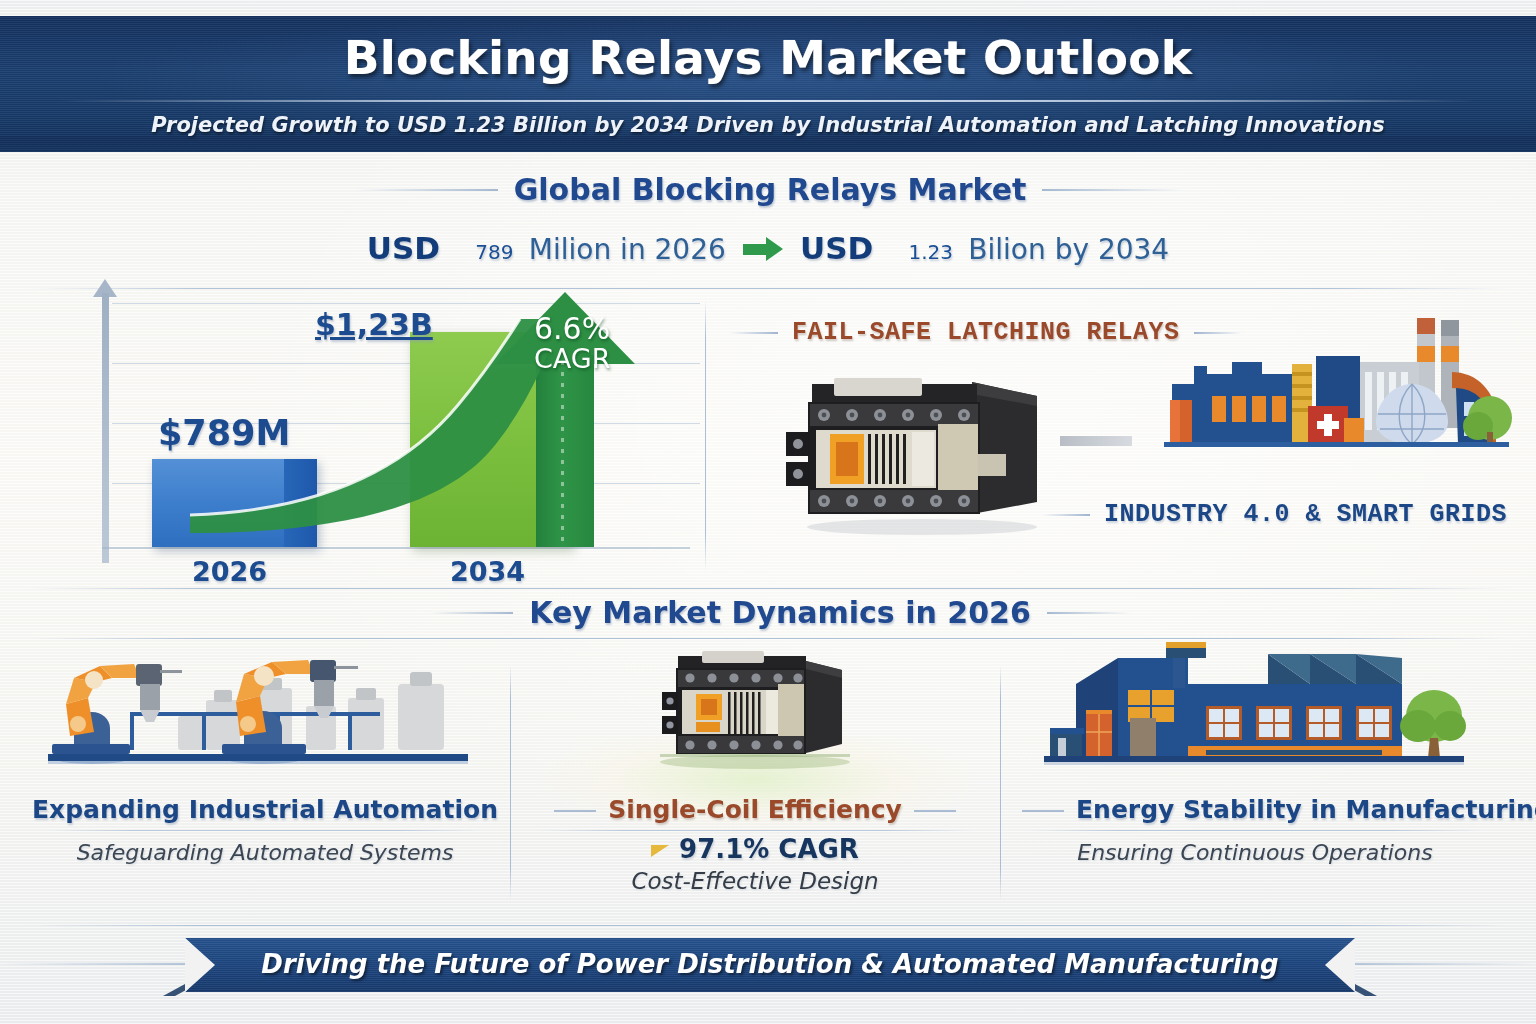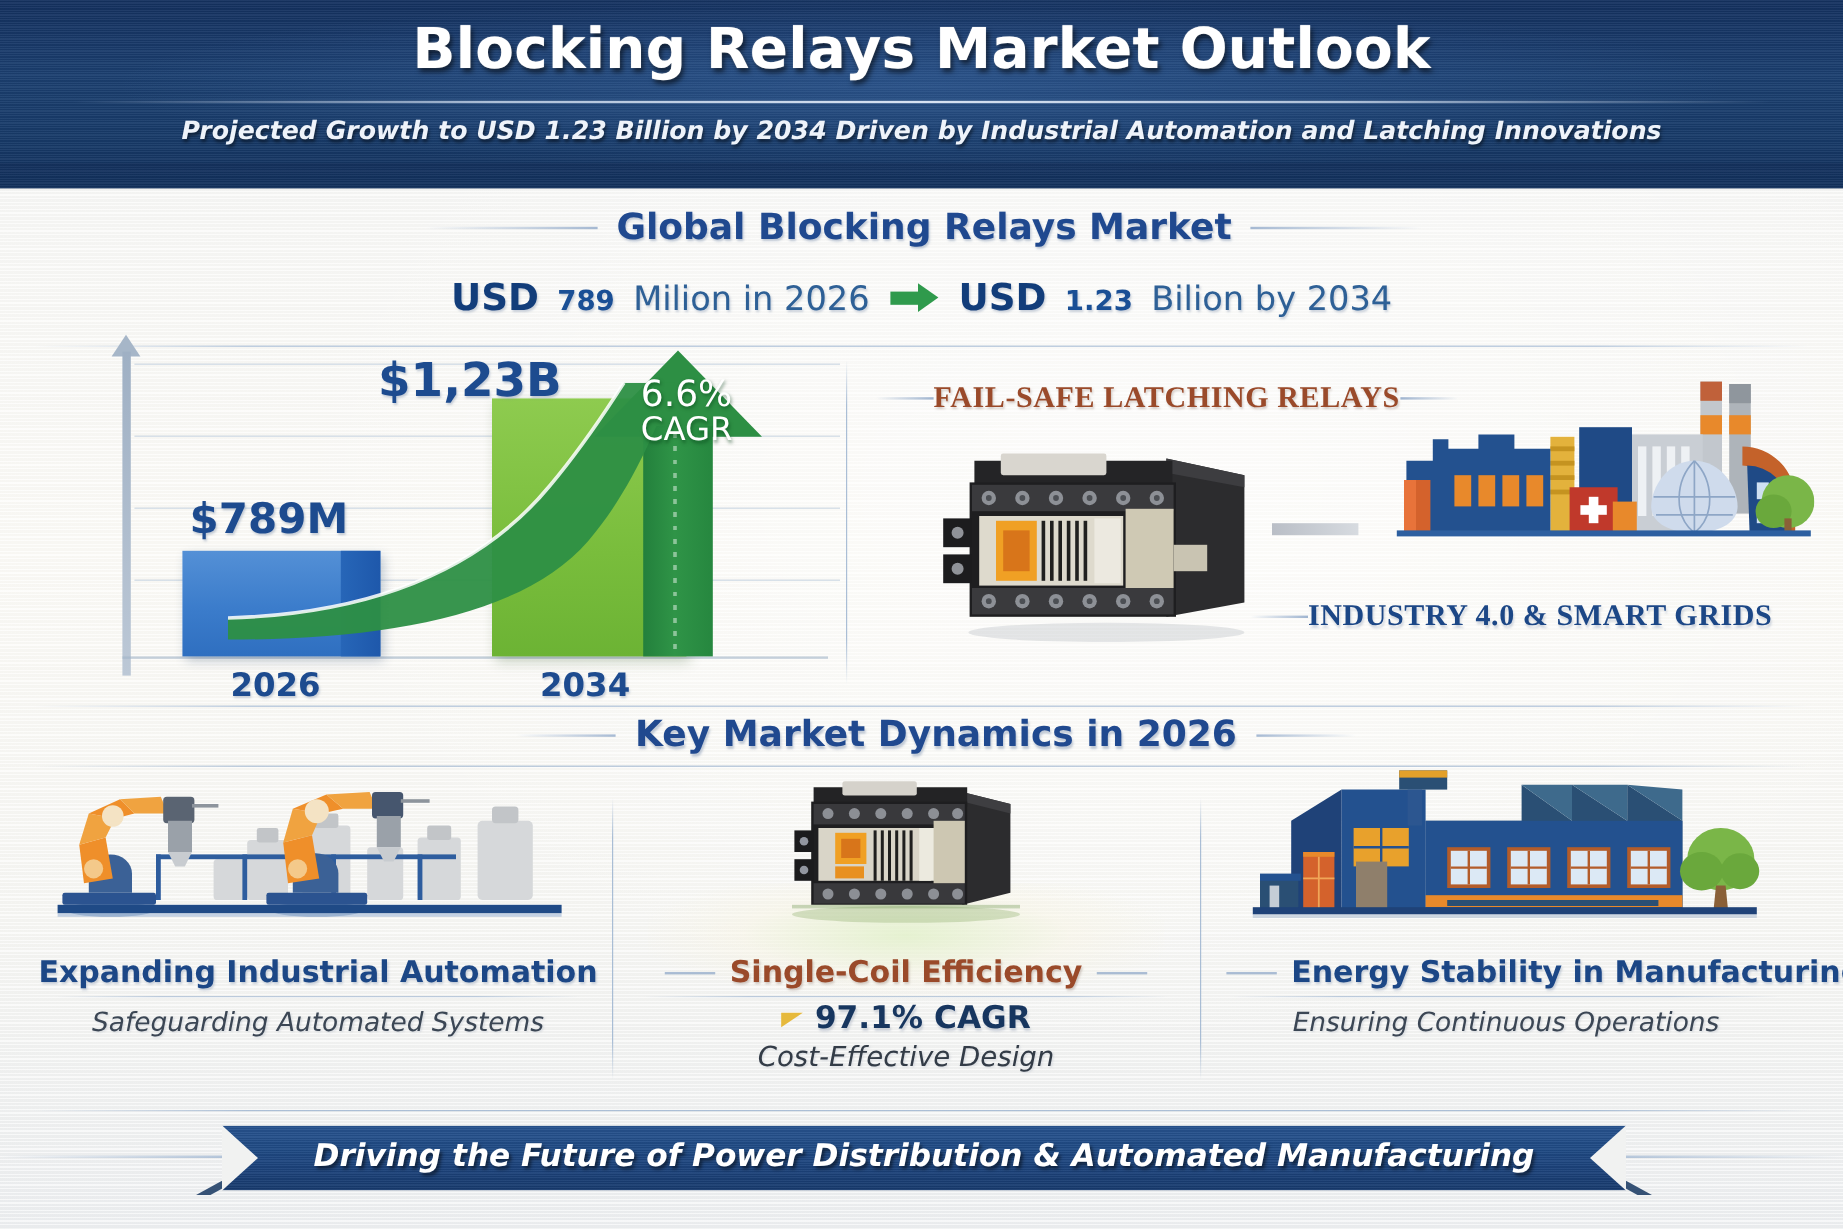--- a/index.html
+++ b/index.html
@@ -21,21 +21,21 @@
     pointer-events:none; z-index:2;
   }
   #stage::after{
     content:""; position:absolute; inset:0;
     background:radial-gradient(ellipse at 62% 40%, rgba(255,255,255,.55) 0%, rgba(255,255,255,0) 55%);
     pointer-events:none; z-index:2;
   }
 
   
   .header{
-    position:absolute; left:0; top:0; width:1536px; height:157px;
+    position:absolute; left:0; top:16px; width:1536px; height:136px;
     background:linear-gradient(180deg,#14315f 0%,#1b3f70 40%,#173a68 75%,#12305c 100%);
     z-index:5; overflow:hidden;
   }
   .header .tex{
     position:absolute; inset:0;
     background:repeating-linear-gradient(0deg, rgba(255,255,255,.05) 0, rgba(255,255,255,.05) 1px, rgba(0,0,0,.05) 1px, rgba(0,0,0,.05) 2px);
   }
   .header .vign{
     position:absolute; inset:0;
     background:radial-gradient(ellipse at 50% 45%, rgba(80,130,200,.28) 0%, rgba(10,30,65,0) 62%);
@@ -75,21 +75,21 @@
   #secB{ left:430px; top:595px; width:700px; }
 
   
   .stat-line{
     position:absolute; left:0; right:0; top:230px; z-index:6;
     text-align:center; white-space:nowrap;
     font-family:"DejaVu Sans", sans-serif;
     text-shadow:1px 2px 2px rgba(140,155,180,.45);
   }
   .stat-line .b{ font-size:31px; font-weight:700; color:#123d7a; }
-  .stat-line .n{ font-size:23px; font-weight:700; color:#1a4f95; }
+  .stat-line .n{ font-size:20px; font-weight:400; color:#1a4f95;margin-left:20px; }
   .stat-line .l{ font-size:28px; font-weight:400; color:#2e6096;margin-top:48px; }
   .arrow-g{
     display:inline-block; vertical-align:-2px; margin:0 12px;
     width:40px; height:24px; position:relative;
   }
   .arrow-g i{ position:absolute; left:0; top:7px; width:24px; height:11px; background:#2f9a4c; display:block; }
   .arrow-g b{ position:absolute; right:0; top:0; width:0; height:0; display:block;
     border-top:12px solid transparent; border-bottom:12px solid transparent; border-left:17px solid #2f9a4c; }
 
   
@@ -113,21 +113,21 @@
     box-shadow:3px 4px 9px rgba(40,70,110,.30); }
   .bar-blue .edge{ position:absolute; right:0; top:0; width:33px; height:100%;
     background:linear-gradient(90deg,#2766b8 0%,#1e58ab 100%); }
   .bar-green{ left:370px; width:162px; height:215px;
     background:linear-gradient(180deg,#8ecb4f 0%,#79bd3c 60%,#6cb334 100%);
     box-shadow:3px 4px 10px rgba(50,90,40,.28); }
 
   .lbl{ position:absolute; font-family:"DejaVu Sans", sans-serif; font-weight:700;
     color:#1d4b8f; text-shadow:1px 2px 2px rgba(140,155,180,.5); }
   .lbl-789{ left:118px; top:128px; font-size:35px; }
-  .lbl-123{ left:275px; top:10px; font-size:39px; }
+  .lbl-123{ left:275px; top:22px; font-size:30px;text-decoration:underline; }
   .xlbl{ position:absolute; bottom:-2px; font-size:27px; font-weight:700; color:#1d4b8f;
     font-family:"DejaVu Sans", sans-serif; text-shadow:1px 2px 2px rgba(140,155,180,.45); }
   .xlbl-1{ left:152px; }
   .xlbl-2{ left:410px; }
 
   
   .uparrow{ position:absolute; left:455px; bottom:38px; width:140px; height:255px; }
   .uparrow .shaft{ position:absolute; left:41px; bottom:0; width:58px; height:192px;
     background:linear-gradient(90deg,#23803c 0%,#2f9447 45%,#26873f 100%); }
   .uparrow .head{ position:absolute; left:0; top:0; width:0;height:0;
@@ -138,22 +138,22 @@
     font-family:"DejaVu Sans", sans-serif; color:#ffffff; z-index:3;
     text-shadow:1px 2px 3px rgba(0,60,20,.5);margin-left:12px; }
   .cagr .v{ font-size:30px; font-weight:400; line-height:1.05; display:block; }
   .cagr .t{ font-size:27px; font-weight:400; line-height:1.05; display:block; }
 
   
   .swoosh{ position:absolute; left:150px; bottom:36px; width:420px; height:230px; z-index:2; }
 
   
   .rpanel{ position:absolute; left:712px; top:300px; width:810px; height:265px; z-index:6; }
-  .cap{ position:absolute; display:flex; align-items:center; 
-    font-family:Liberation Serif, serif; font-weight:700; white-space:nowrap; }
+  .cap{ position:absolute; display:flex; align-items:center; gap:14px;
+    font-family:Liberation Mono, monospace; font-weight:700; white-space:nowrap; }
   .cap .ln{ width:48px; height:2px; background:linear-gradient(90deg, rgba(120,150,190,0), rgba(120,150,190,.7)); }
   .cap .ln.r{ background:linear-gradient(90deg, rgba(120,150,190,.7), rgba(120,150,190,0)); }
   #capRelay{ left:18px; top:18px; font-size:25px; color:#9a4a2a; letter-spacing:.5px;
     text-shadow:1px 2px 2px rgba(150,130,120,.4); }
   #capIndustry{ left:330px; top:200px; font-size:25px; color:#1c4786; letter-spacing:.5px;
     text-shadow:1px 2px 2px rgba(140,155,180,.4); }
 
   
   .card{ position:absolute; top:640px; height:280px; z-index:6; }
   #card1{ left:30px; width:470px; }

